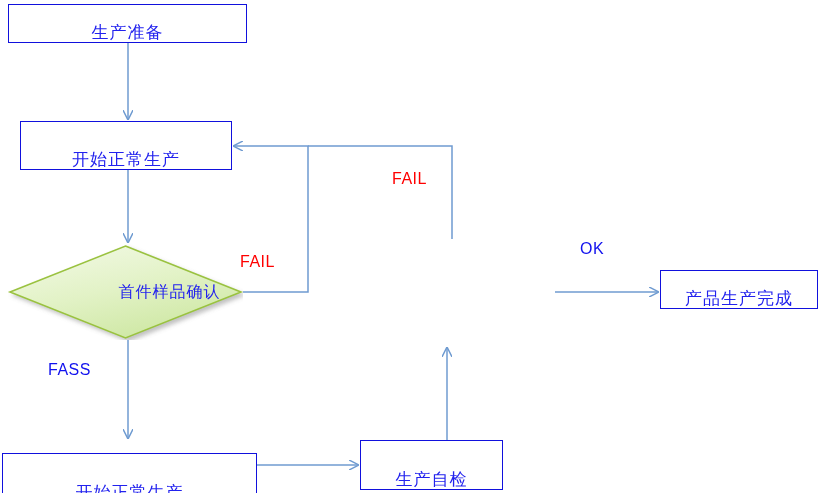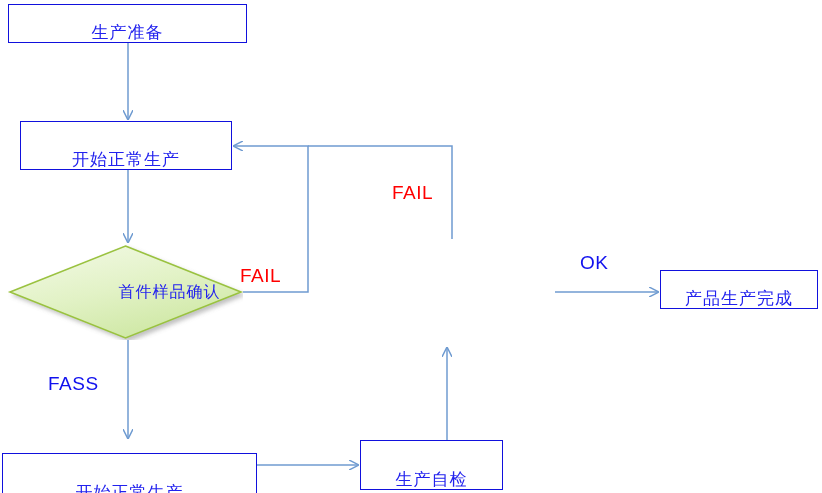--- a/index.html
+++ b/index.html
@@ -70,26 +70,25 @@
   }
   .decision.latin .dlabel{
     font-family:"Liberation Sans","DejaVu Sans",sans-serif;
     font-size:22px;
     letter-spacing:1px;
   }
   
   .edge-label{
     position:absolute;
     font-family:"Liberation Sans","DejaVu Sans",sans-serif;
-    font-size:19px;
+    font-size:16px;
     font-weight:400;
     letter-spacing:0.5px;
     white-space:nowrap;
     z-index:5;
-    margin-top:12px;
   }
   .edge-label.fail{ color:#ff0000; }
   .edge-label.pass{ color:#1111ee; }
 </style>
 </head>
 <body>
 
 <div id="canvas">
 
   <svg id="flow-svg" viewBox="0 0 822 493" xmlns="http://www.w3.org/2000/svg">

